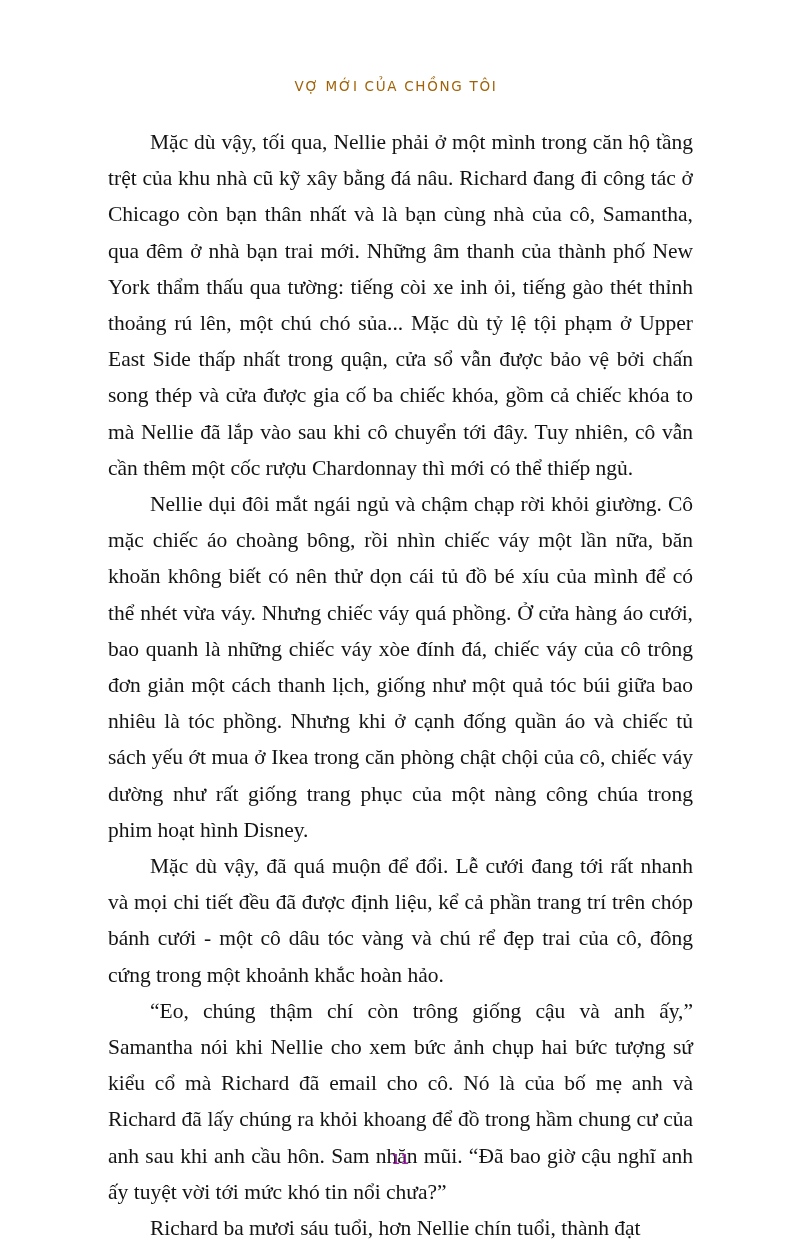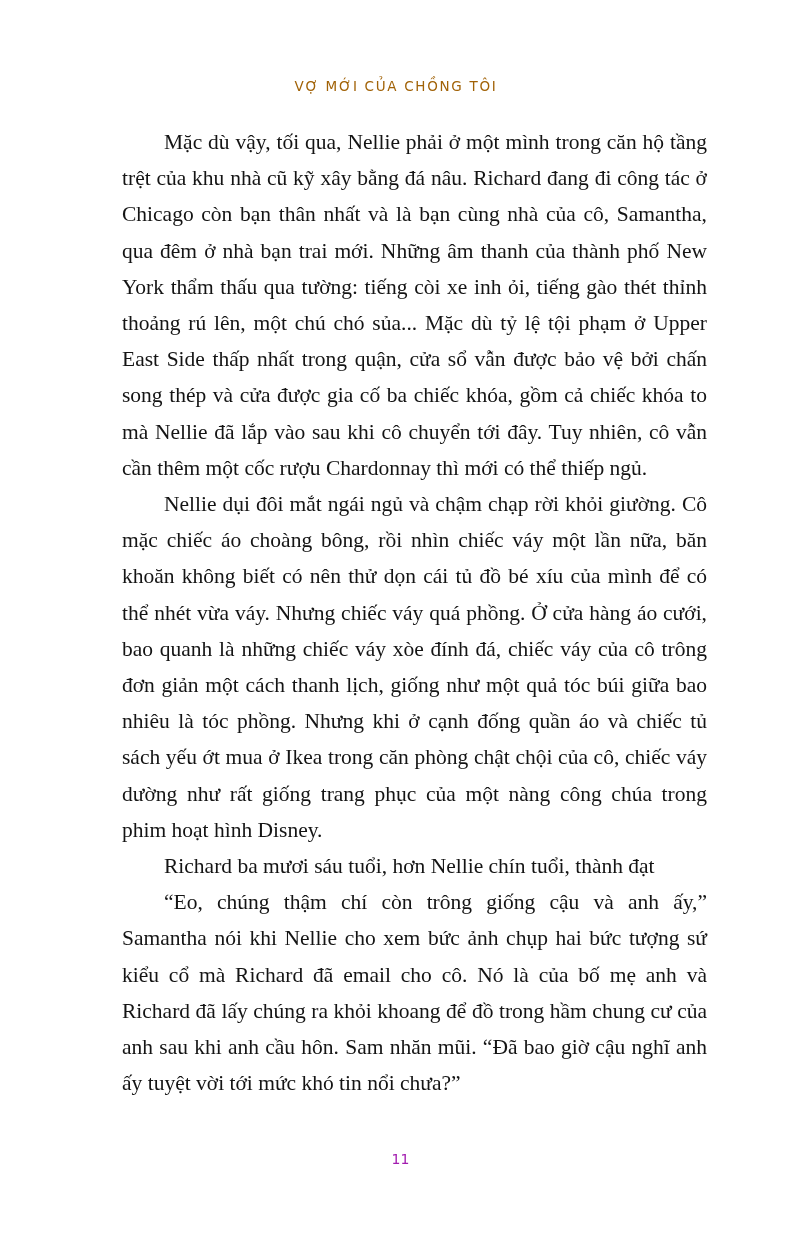--- a/index.html
+++ b/index.html
@@ -36,21 +36,20 @@
   .body-text {
     position: absolute;
     top: 124px;
     left: 108px;
     width: 585px;
     font-size: 21.5px;
     line-height: 36.2px;
     text-align: justify;
     text-justify: inter-word;
     color: #141414;
-    margin-left: 14px;
   }
   .body-text p {
     margin: 0;
     text-indent: 42px;
   }
   .folio {
     position: absolute;
     bottom: 78px;
     left: 0;
     width: 801px;
@@ -63,19 +62,20 @@
 </head>
 <body>
 
 <div class="page">
 
   <div class="running-head">VỢ MỚI CỦA CHỒNG TÔI</div>
 
   <div class="body-text">
     <p>Mặc dù vậy, tối qua, Nellie phải ở một mình trong căn hộ tầng trệt của khu nhà cũ kỹ xây bằng đá nâu. Richard đang đi công tác ở Chicago còn bạn thân nhất và là bạn cùng nhà của cô, Samantha, qua đêm ở nhà bạn trai mới. Những âm thanh của thành phố New York thẩm thấu qua tường: tiếng còi xe inh ỏi, tiếng gào thét thỉnh thoảng rú lên, một chú chó sủa... Mặc dù tỷ lệ tội phạm ở Upper East Side thấp nhất trong quận, cửa sổ vẫn được bảo vệ bởi chấn song thép và cửa được gia cố ba chiếc khóa, gồm cả chiếc khóa to mà Nellie đã lắp vào sau khi cô chuyển tới đây. Tuy nhiên, cô vẫn cần thêm một cốc rượu Chardonnay thì mới có thể thiếp ngủ.</p>
     <p>Nellie dụi đôi mắt ngái ngủ và chậm chạp rời khỏi giường. Cô mặc chiếc áo choàng bông, rồi nhìn chiếc váy một lần nữa, băn khoăn không biết có nên thử dọn cái tủ đồ bé xíu của mình để có thể nhét vừa váy. Nhưng chiếc váy quá phồng. Ở cửa hàng áo cưới, bao quanh là những chiếc váy xòe đính đá, chiếc váy của cô trông đơn giản một cách thanh lịch, giống như một quả tóc búi giữa bao nhiêu là tóc phồng. Nhưng khi ở cạnh đống quần áo và chiếc tủ sách yếu ớt mua ở Ikea trong căn phòng chật chội của cô, chiếc váy dường như rất giống trang phục của một nàng công chúa trong phim hoạt hình Disney.</p>
+    <p>Mặc dù vậy, đã quá muộn để đổi. Lễ cưới đang tới rất nhanh và mọi chi tiết đều đã được định liệu, kể cả phần trang trí trên chóp bánh cưới - một cô dâu tóc vàng và chú rể đẹp trai của cô, đông cứng trong một khoảnh khắc hoàn hảo.</p>
+    <p>“Eo, chúng thậm chí còn trông giống cậu và anh ấy,” Samantha nói khi Nellie cho xem bức ảnh chụp hai bức tượng sứ kiểu cổ mà Richard đã email cho cô. Nó là của bố mẹ anh và Richard đã lấy chúng ra khỏi khoang để đồ trong hầm chung cư của anh sau khi anh cầu hôn. Sam nhăn mũi. “Đã bao giờ cậu nghĩ anh ấy tuyệt vời tới mức khó tin nổi chưa?”</p>
     <p>Richard ba mươi sáu tuổi, hơn Nellie chín tuổi, thành đạt</p>
-    <p>“Eo, chúng thậm chí còn trông giống cậu và anh ấy,” Samantha nói khi Nellie cho xem bức ảnh chụp hai bức tượng sứ kiểu cổ mà Richard đã email cho cô. Nó là của bố mẹ anh và Richard đã lấy chúng ra khỏi khoang để đồ trong hầm chung cư của anh sau khi anh cầu hôn. Sam nhăn mũi. “Đã bao giờ cậu nghĩ anh ấy tuyệt vời tới mức khó tin nổi chưa?”</p>
   </div>
 
   <div class="folio">11</div>
 
 </div>
 
 </body></html>

